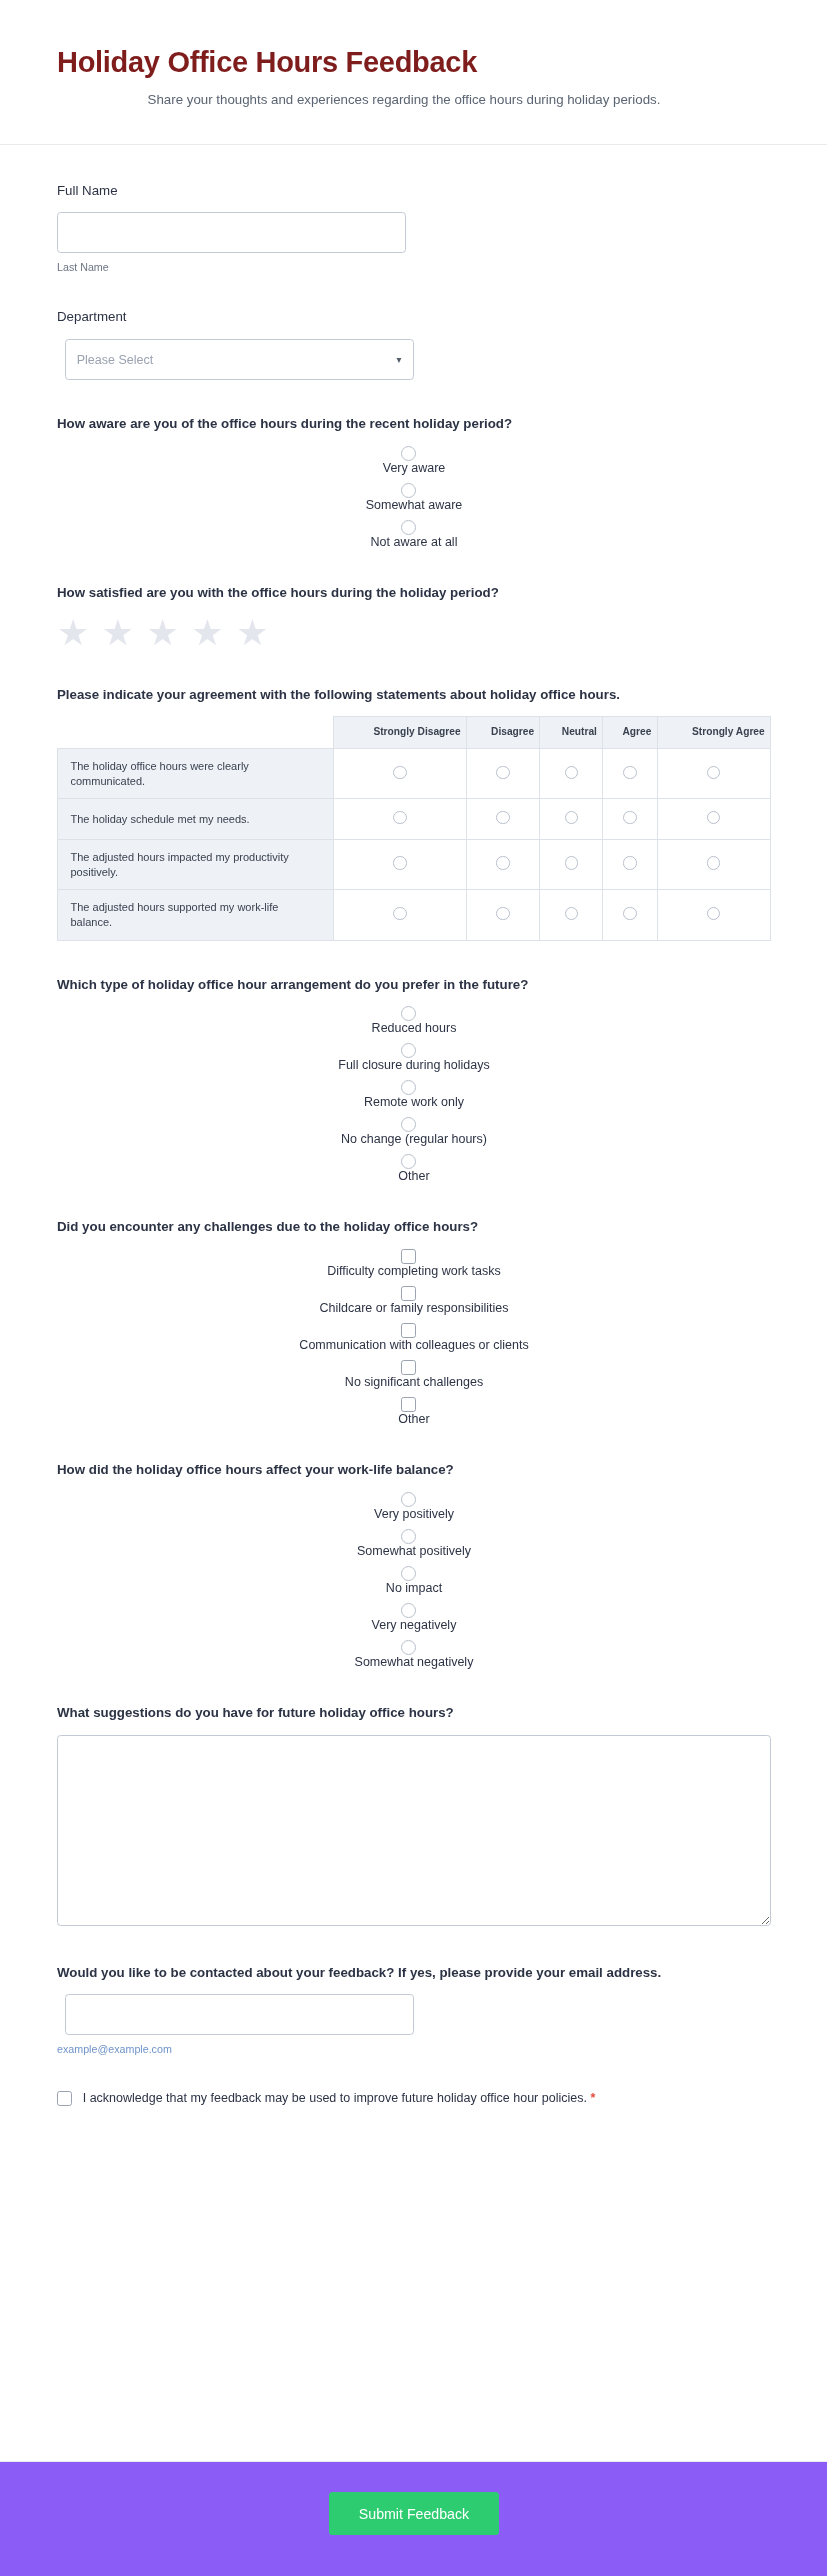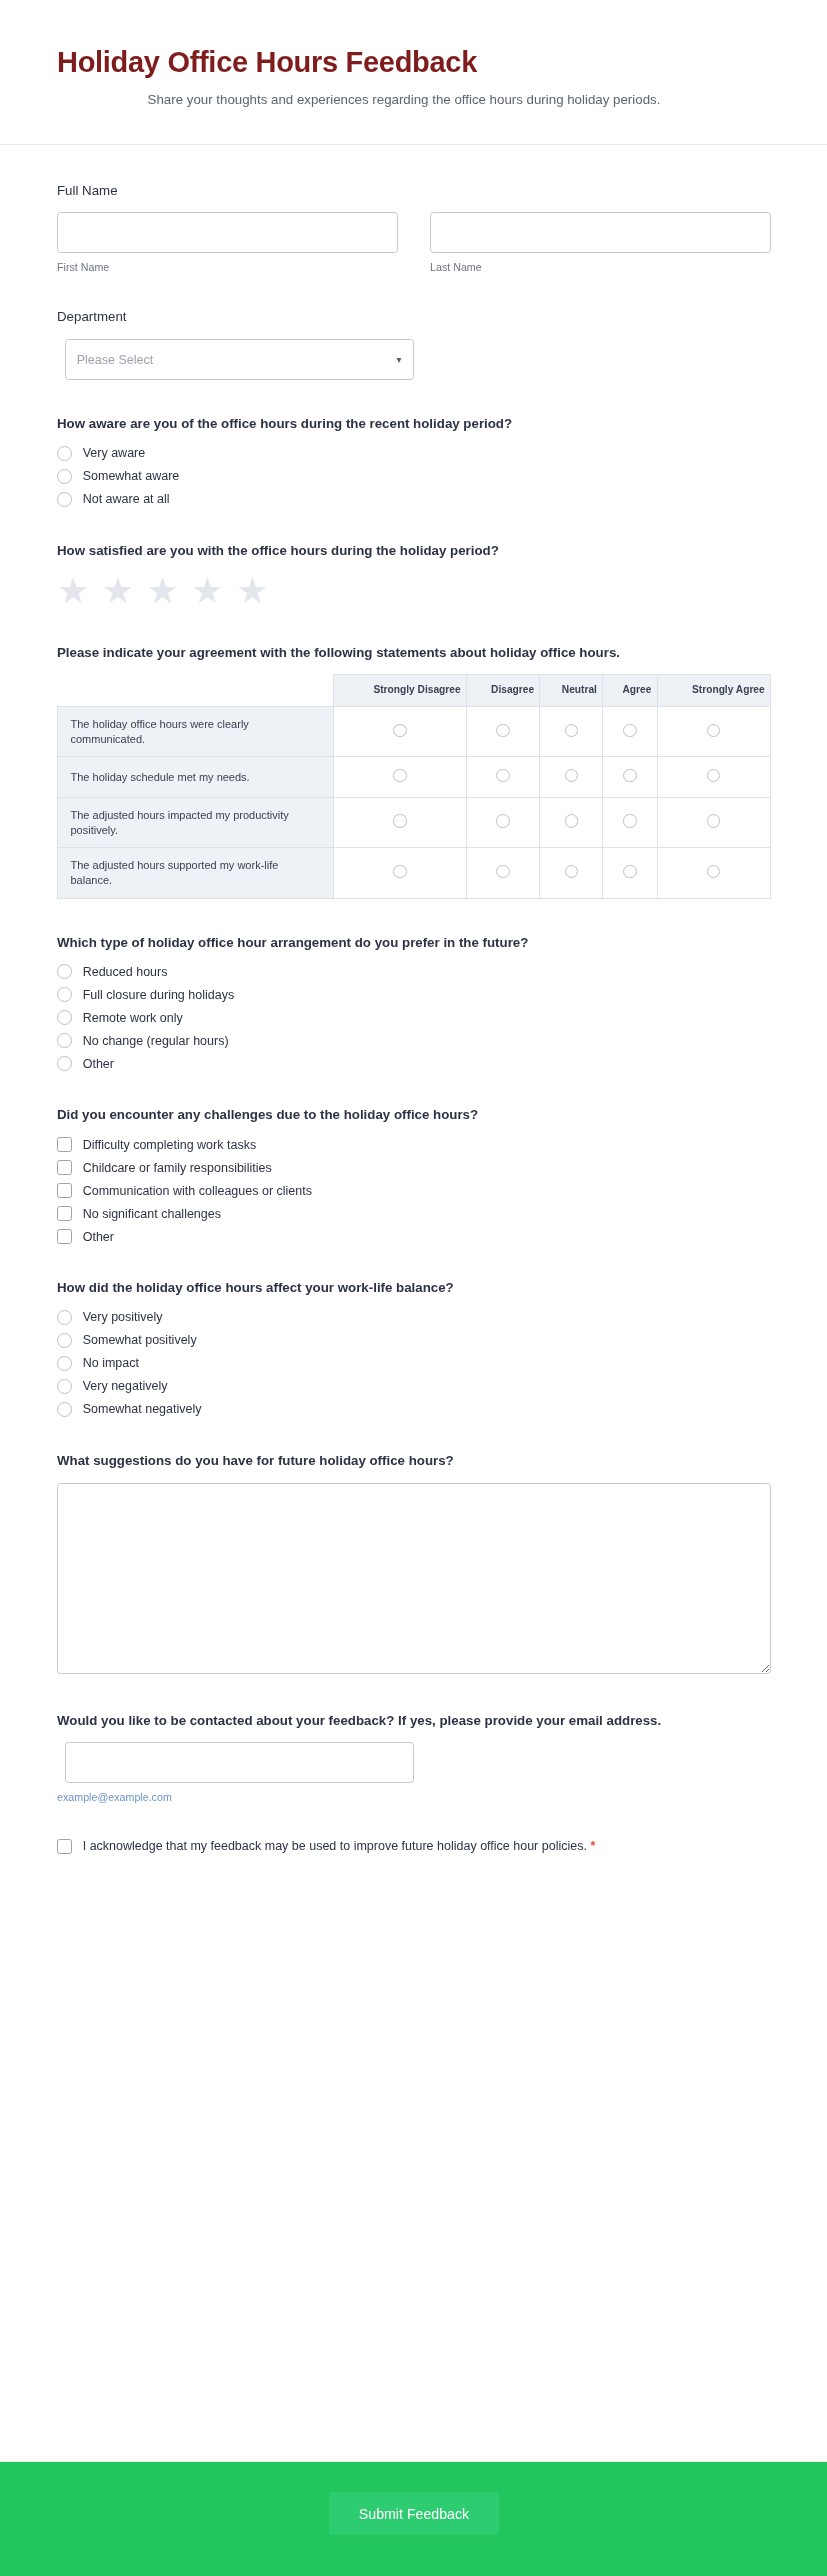--- a/index.html
+++ b/index.html
@@ -93,20 +93,21 @@
     font-size: 9.8px;
     line-height: 1;
   }
   .radio-list, .check-list { margin-top: 3.6px; }
   .opt-row {
     display: flex;
     align-items: center;
     margin-bottom: 8px;
     font-size: 12.5px;
     color: #2c3345;
+    flex-direction: column;
   }
   .radio-circle {
     width: 15px;
     height: 15px;
     border: 0.9px solid #b9c0cc;
     border-radius: 50%;
     background: #fff;
     margin-right: 10.7px;
     flex: 0 0 auto;
   }
@@ -190,21 +191,21 @@
     margin-top: 9px;
     max-width: 712px;
   }
   .ack-row .check-box { margin-top: 1.8px; }
   .ack-text { font-size: 12.5px; line-height: 1.5; color: #2c3345; }
   .req { color: #e74c3c; font-weight: bold; margin-left: 3.6px; }
   .footer {
     border-top: 0.9px solid #e8eaed;
     padding: 30px 0 41px 0;
     text-align: center;
-    background: #22c55e;
+    background: #8b5cf6;
   }
   .submit-btn {
     background: #2ecc71;
     border: none;
     border-radius: 3.6px;
     color: #ffffff;
     font-size: 14.2px;
     font-family: "Liberation Sans", sans-serif;
     padding: 13.3px 30px;
     cursor: pointer;
@@ -218,24 +219,20 @@
   <div class="header">
     <h1 class="form-title">Holiday Office Hours Feedback</h1>
     <p class="form-subtitle">Share your thoughts and experiences regarding the office hours during holiday periods.</p>
   </div>
 
   <div class="body">
 
     <div class="field">
       <div class="label">Full Name</div>
       <div class="name-row">
-        <div class="name-col">
-          <input class="text-input" type="text" placeholder="" style="">
-          <div class="sub-label">First Name</div>
-        </div>
         <div class="name-col">
           <input class="text-input" type="text" placeholder="" style="">
           <div class="sub-label">Last Name</div>
         </div>
       </div>
     </div>
 
     <div class="field">
       <div class="label">Department</div>
       <div class="select-wrap">

